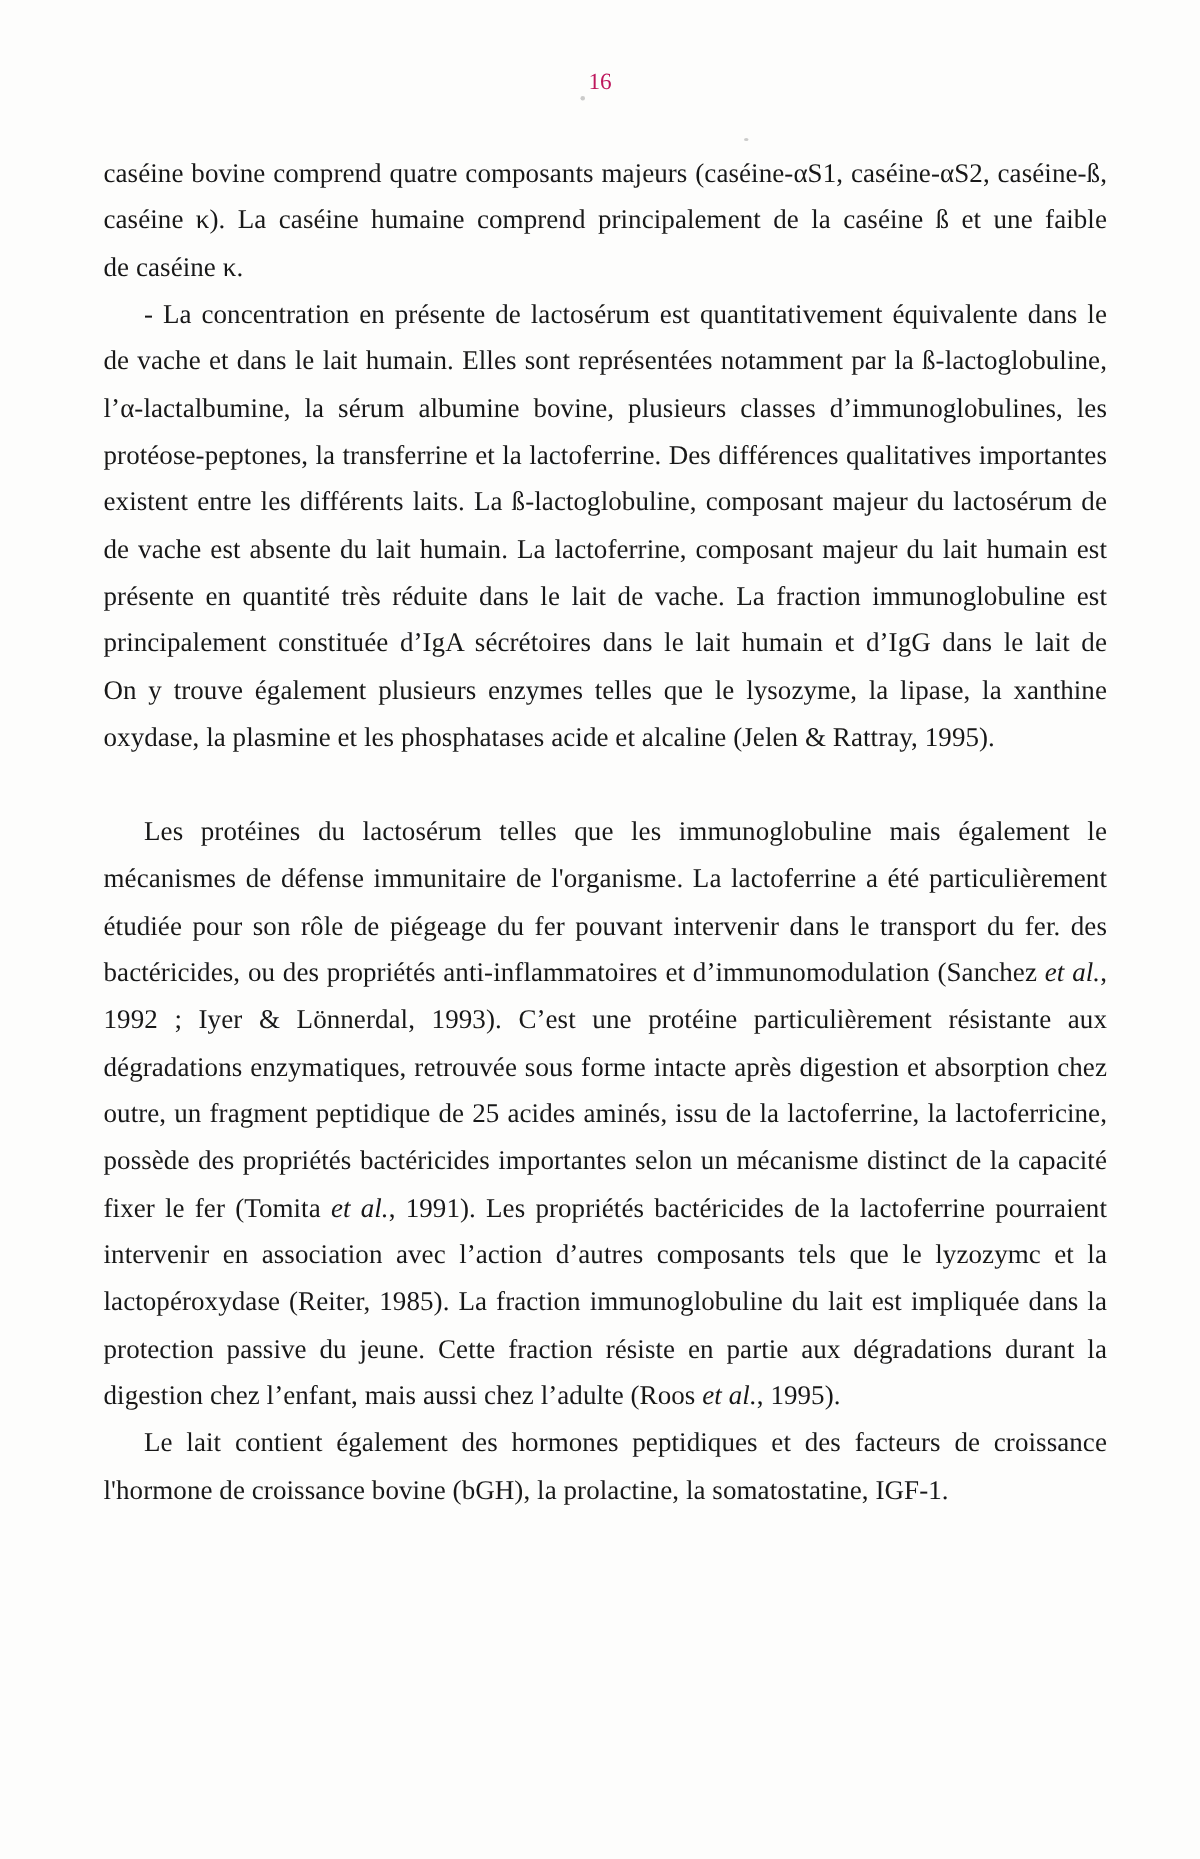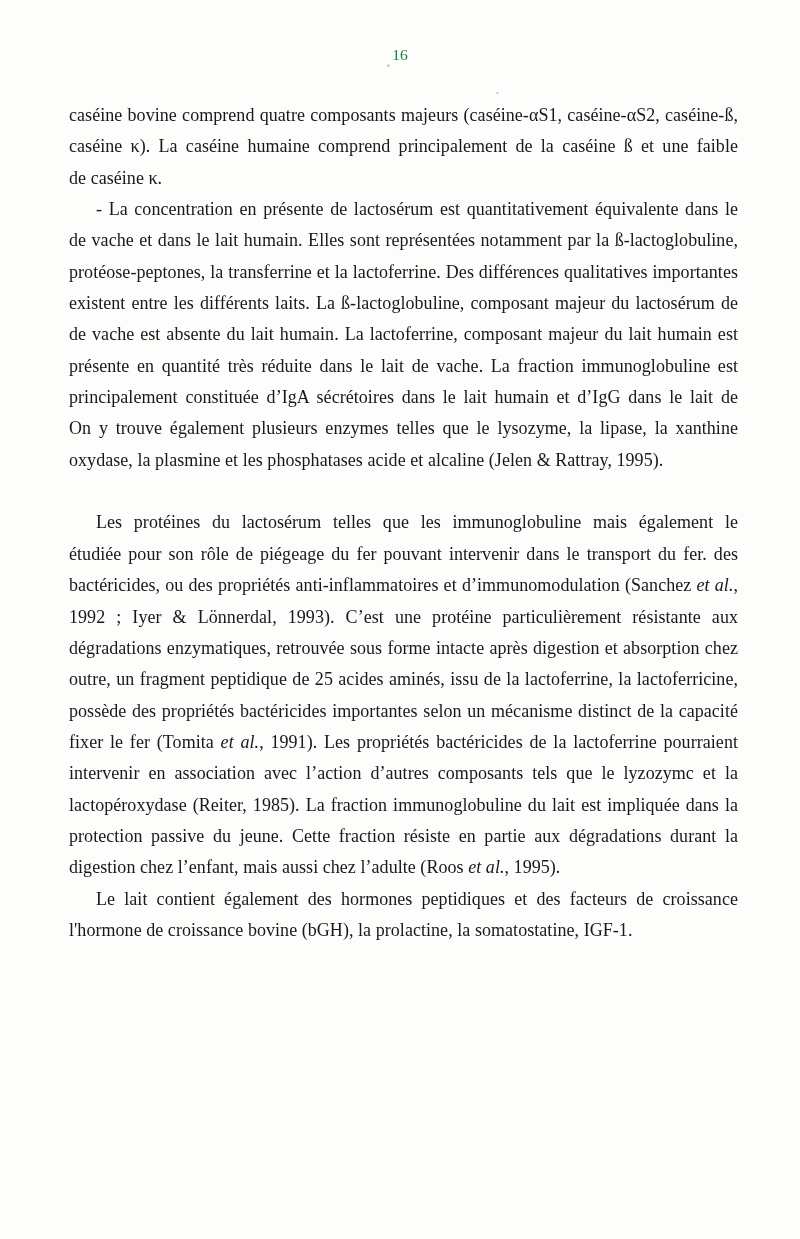--- a/index.html
+++ b/index.html
@@ -13,21 +13,21 @@
     overflow: hidden;
     font-family: "Liberation Serif", "DejaVu Serif", serif;
   }
   .page-number {
     position: absolute;
     top: 46px;
     left: 0;
     width: 100%;
     text-align: center;
     font-size: 15.5px;
-    color: #15803d;
+    color: #be185d;
   }
   .content {
     position: absolute;
     left: 69px;
     top: 100px;
     width: 669px;
   }
   .paragraph { display: block; }
   .space-before { margin-top: 31.35px; }
   .line {
@@ -60,30 +60,32 @@
 
   <div class="content" style="color: rgb(24, 24, 24);">
       <div class="paragraph">
         <div class="line">caséine bovine comprend quatre composants majeurs (caséine-αS1, caséine-αS2, caséine-ß,</div>
         <div class="line">caséine κ). La caséine humaine comprend principalement de la caséine ß et une faible fraction</div>
         <div class="line para-last">de caséine κ.</div>
       </div>
       <div class="paragraph">
         <div class="line indent">- La concentration en présente de lactosérum est quantitativement équivalente dans le lait</div>
         <div class="line">de vache et dans le lait humain. Elles sont représentées notamment par la ß-lactoglobuline,</div>
+        <div class="line">l’α-lactalbumine, la sérum albumine bovine, plusieurs classes d’immunoglobulines, les</div>
         <div class="line">protéose-peptones, la transferrine et la lactoferrine. Des différences qualitatives importantes</div>
         <div class="line">existent entre les différents laits. La ß-lactoglobuline, composant majeur du lactosérum de lait</div>
         <div class="line">de vache est absente du lait humain. La lactoferrine, composant majeur du lait humain est</div>
         <div class="line">présente en quantité très réduite dans le lait de vache. La fraction immunoglobuline est</div>
         <div class="line">principalement constituée d’IgA sécrétoires dans le lait humain et d’IgG dans le lait de vache.</div>
         <div class="line">On y trouve également plusieurs enzymes telles que le lysozyme, la lipase, la xanthine</div>
         <div class="line para-last">oxydase, la plasmine et les phosphatases acide et alcaline (Jelen &amp; Rattray, 1995).</div>
       </div>
       <div class="paragraph space-before">
         <div class="line indent">Les protéines du lactosérum telles que les immunoglobuline mais également le</div>
+        <div class="line">mécanismes de défense immunitaire de l'organisme. La lactoferrine a été particulièrement</div>
         <div class="line">étudiée pour son rôle de piégeage du fer pouvant intervenir dans le transport du fer. des effets</div>
         <div class="line">bactéricides, ou des propriétés anti-inflammatoires et d’immunomodulation (Sanchez <i>et al.</i>,</div>
         <div class="line">1992 ; Iyer &amp; Lönnerdal, 1993). C’est une protéine particulièrement résistante aux</div>
         <div class="line">dégradations enzymatiques, retrouvée sous forme intacte après digestion et absorption chez</div>
         <div class="line">outre, un fragment peptidique de 25 acides aminés, issu de la lactoferrine, la lactoferricine,</div>
         <div class="line">possède des propriétés bactéricides importantes selon un mécanisme distinct de la capacité à</div>
         <div class="line">fixer le fer (Tomita <i>et al.</i>, 1991). Les propriétés bactéricides de la lactoferrine pourraient</div>
         <div class="line">intervenir en association avec l’action d’autres composants tels que le lyzozymc et la</div>
         <div class="line">lactopéroxydase (Reiter, 1985). La fraction immunoglobuline du lait est impliquée dans la</div>
         <div class="line">protection passive du jeune. Cette fraction résiste en partie aux dégradations durant la</div>

